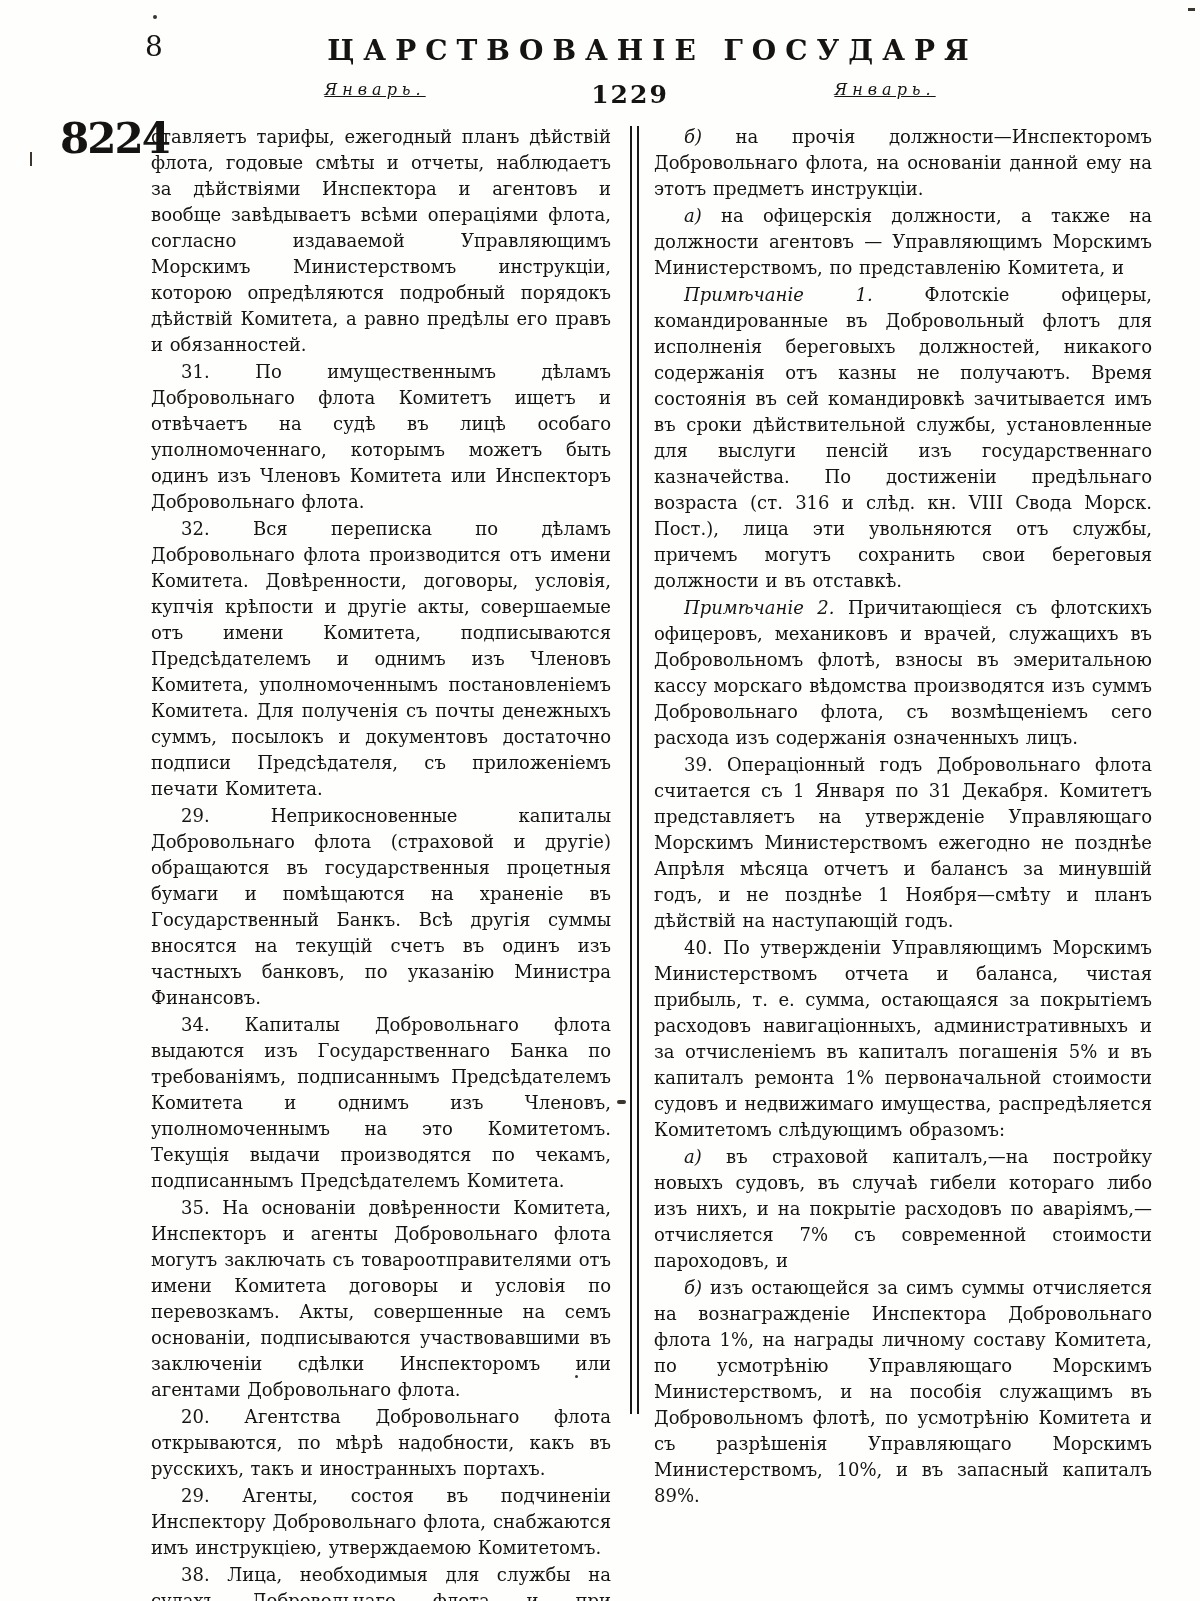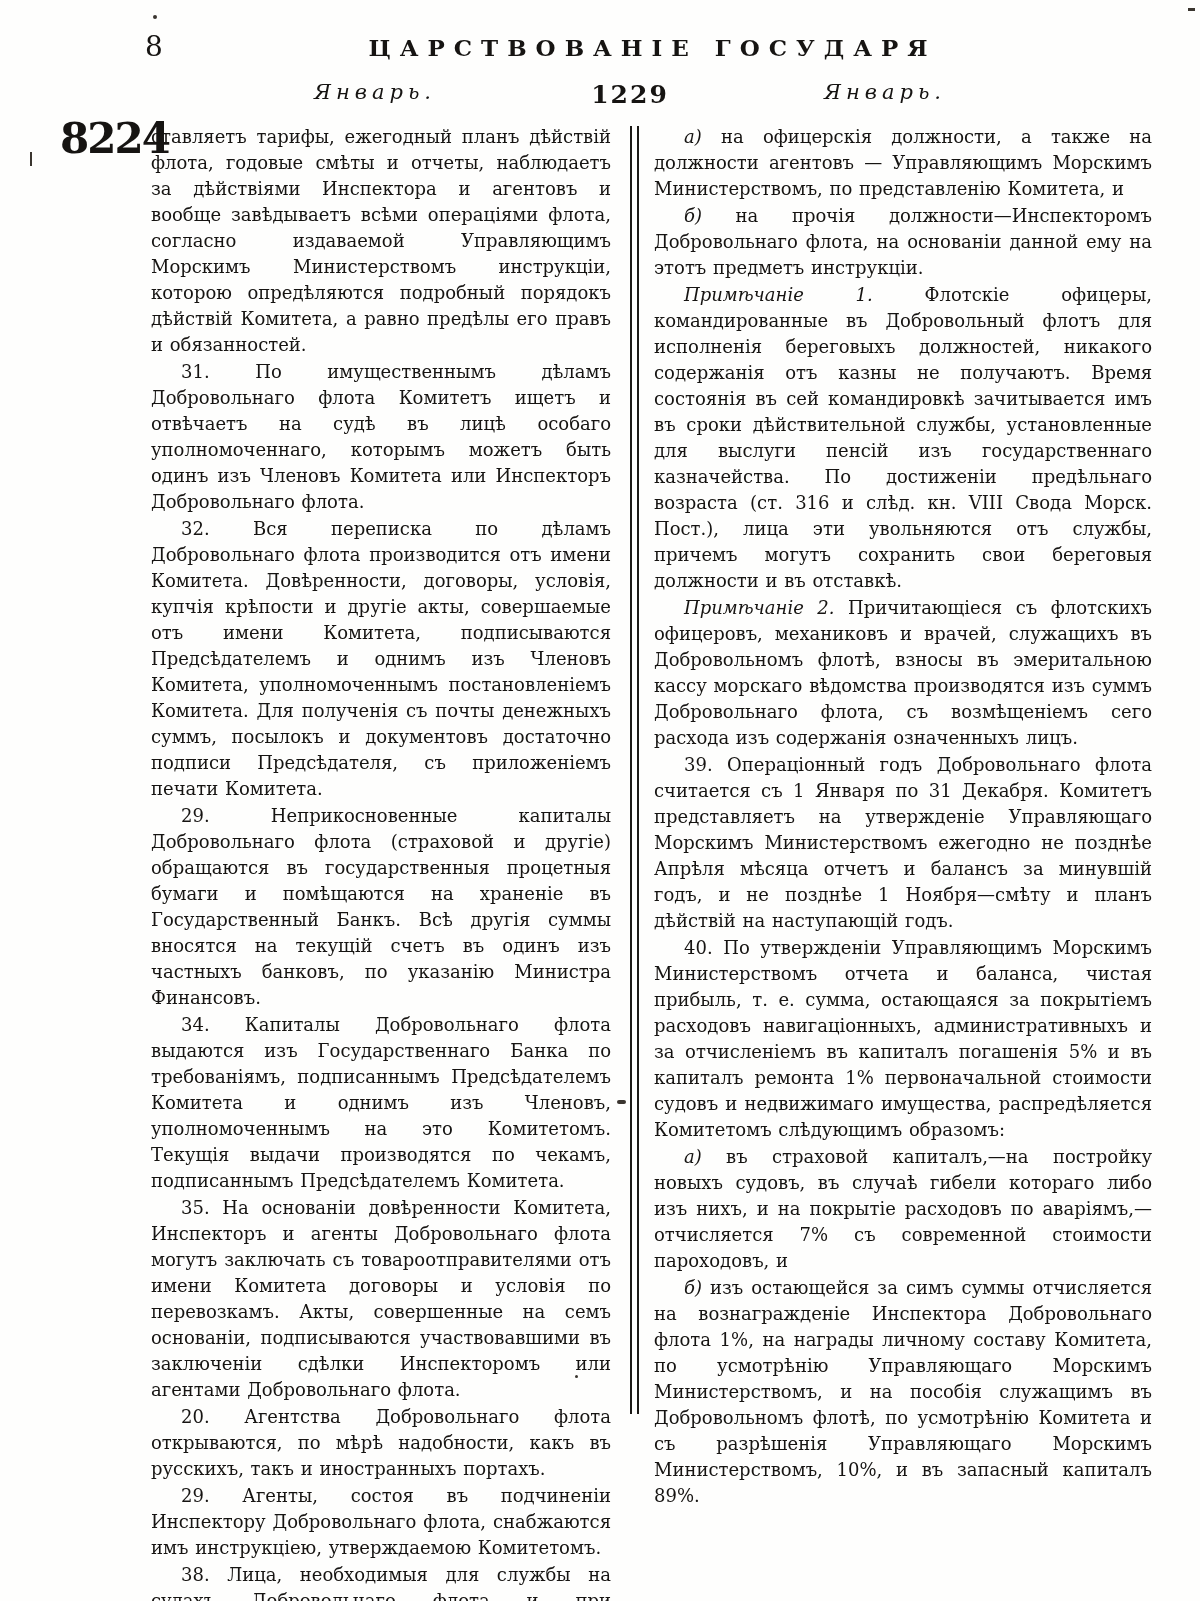--- a/index.html
+++ b/index.html
@@ -22,33 +22,34 @@
     left: 145px;
     top: 30px;
     font-size: 28px;
   }
   .page-title {
     position: absolute;
     left: 150px;
     width: 1005px;
     top: 34px;
     text-align: center;
-    font-size: 23px;
+    font-size: 28px;
     font-weight: bold;
     letter-spacing: 9px;
     white-space: nowrap;
   }
   .subheader-month-left,
   .subheader-month-right {
     position: absolute;
     top: 80px;
-    font-size: 21px;
+    font-size: 16px;
     font-style: italic;
     letter-spacing: 5px;
     text-align: center;
+    text-decoration: underline;
   }
   .subheader-month-left  { left: 270px; width: 210px; }
   .subheader-month-right { left: 780px; width: 210px; }
   .subheader-year {
     position: absolute;
     top: 80px;
     left: 535px;
     width: 190px;
     text-align: center;
     font-size: 25px;
@@ -118,22 +119,22 @@
     <p class="indent"><span>32. Вся переписка по дѣламъ Добровольнаго флота производится отъ имени Комитета. Довѣренности, договоры, условія, купчія крѣпости и другіе акты, совершаемые отъ имени Комитета, подписываются Предсѣдателемъ и однимъ изъ Членовъ Комитета, уполномоченнымъ постановленіемъ Комитета. Для полученія съ почты денежныхъ суммъ, посылокъ и документовъ достаточно подписи Предсѣдателя, съ приложеніемъ печати Комитета.</span></p>
     <p class="indent"><span>29. Неприкосновенные капиталы Добровольнаго флота (страховой и другіе) обращаются въ государственныя процетныя бумаги и помѣщаются на храненіе въ Государственный Банкъ. Всѣ другія суммы вносятся на текущій счетъ въ одинъ изъ частныхъ банковъ, по указанію Министра Финансовъ.</span></p>
     <p class="indent"><span>34. Капиталы Добровольнаго флота выдаются изъ Государственнаго Банка по требованіямъ, подписаннымъ Предсѣдателемъ Комитета и однимъ изъ Членовъ, уполномоченнымъ на это Комитетомъ. Текущія выдачи производятся по чекамъ, подписаннымъ Предсѣдателемъ Комитета.</span></p>
     <p class="indent"><span>35. На основаніи довѣренности Комитета, Инспекторъ и агенты Добровольнаго флота могутъ заключать съ товароотправителями отъ имени Комитета договоры и условія по перевозкамъ. Акты, совершенные на семъ основаніи, подписываются участвовавшими въ заключеніи сдѣлки Инспекторомъ или агентами Добровольнаго флота.</span></p>
     <p class="indent"><span>20. Агентства Добровольнаго флота открываются, по мѣрѣ надобности, какъ въ русскихъ, такъ и иностранныхъ портахъ.</span></p>
     <p class="indent"><span>29. Агенты, состоя въ подчиненіи Инспектору Добровольнаго флота, снабжаются имъ инструкціею, утверждаемою Комитетомъ.</span></p>
     <p class="indent"><span>38. Лица, необходимыя для службы на судахъ Добровольнаго флота и при агентствахъ онаго, опредѣляются:</span></p>
   </div>
 
   <div class="column column-right">
+    <p class="indent"><span class="lead">б)</span><span> на прочія должности—Инспекторомъ Добровольнаго флота, на основаніи данной ему на этотъ предметъ инструкціи.</span></p>
     <p class="indent"><span class="lead">а)</span><span> на офицерскія должности, а также на должности агентовъ — Управляющимъ Морскимъ Министерствомъ, по представленію Комитета, и</span></p>
-    <p class="indent"><span class="lead">б)</span><span> на прочія должности—Инспекторомъ Добровольнаго флота, на основаніи данной ему на этотъ предметъ инструкціи.</span></p>
     <p class="indent"><span class="lead">Примѣчаніе 1.</span><span> Флотскіе офицеры, командированные въ Добровольный флотъ для исполненія береговыхъ должностей, никакого содержанія отъ казны не получаютъ. Время состоянія въ сей командировкѣ зачитывается имъ въ сроки дѣйствительной службы, установленные для выслуги пенсій изъ государственнаго казначейства. По достиженіи предѣльнаго возраста (ст. 316 и слѣд. кн. VIII Свода Морск. Пост.), лица эти увольняются отъ службы, причемъ могутъ сохранить свои береговыя должности и въ отставкѣ.</span></p>
     <p class="indent"><span class="lead">Примѣчаніе 2.</span><span> Причитающіеся съ флотскихъ офицеровъ, механиковъ и врачей, служащихъ въ Добровольномъ флотѣ, взносы въ эмеритальною кассу морскаго вѣдомства производятся изъ суммъ Добровольнаго флота, съ возмѣщеніемъ сего расхода изъ содержанія означенныхъ лицъ.</span></p>
     <p class="indent"><span>39. Операціонный годъ Добровольнаго флота считается съ 1 Января по 31 Декабря. Комитетъ представляетъ на утвержденіе Управляющаго Морскимъ Министерствомъ ежегодно не позднѣе Апрѣля мѣсяца отчетъ и балансъ за минувшій годъ, и не позднѣе 1 Ноября—смѣту и планъ дѣйствій на наступающій годъ.</span></p>
     <p class="indent"><span>40. По утвержденіи Управляющимъ Морскимъ Министерствомъ отчета и баланса, чистая прибыль, т. е. сумма, остающаяся за покрытіемъ расходовъ навигаціонныхъ, административныхъ и за отчисленіемъ въ капиталъ погашенія 5% и въ капиталъ ремонта 1% первоначальной стоимости судовъ и недвижимаго имущества, распредѣляется Комитетомъ слѣдующимъ образомъ:</span></p>
     <p class="indent"><span class="lead">а)</span><span> въ страховой капиталъ,—на постройку новыхъ судовъ, въ случаѣ гибели котораго либо изъ нихъ, и на покрытіе расходовъ по аваріямъ,—отчисляется 7% съ современной стоимости пароходовъ, и</span></p>
     <p class="indent"><span class="lead">б)</span><span> изъ остающейся за симъ суммы отчисляется на вознагражденіе Инспектора Добровольнаго флота 1%, на награды личному составу Комитета, по усмотрѣнію Управляющаго Морскимъ Министерствомъ, и на пособія служащимъ въ Добровольномъ флотѣ, по усмотрѣнію Комитета и съ разрѣшенія Управляющаго Морскимъ Министерствомъ, 10%, и въ запасный капиталъ 89%.</span></p>
   </div>
 
   <div class="artifact artifact-dot-top"></div>
   <div class="artifact artifact-tick-left"></div>

